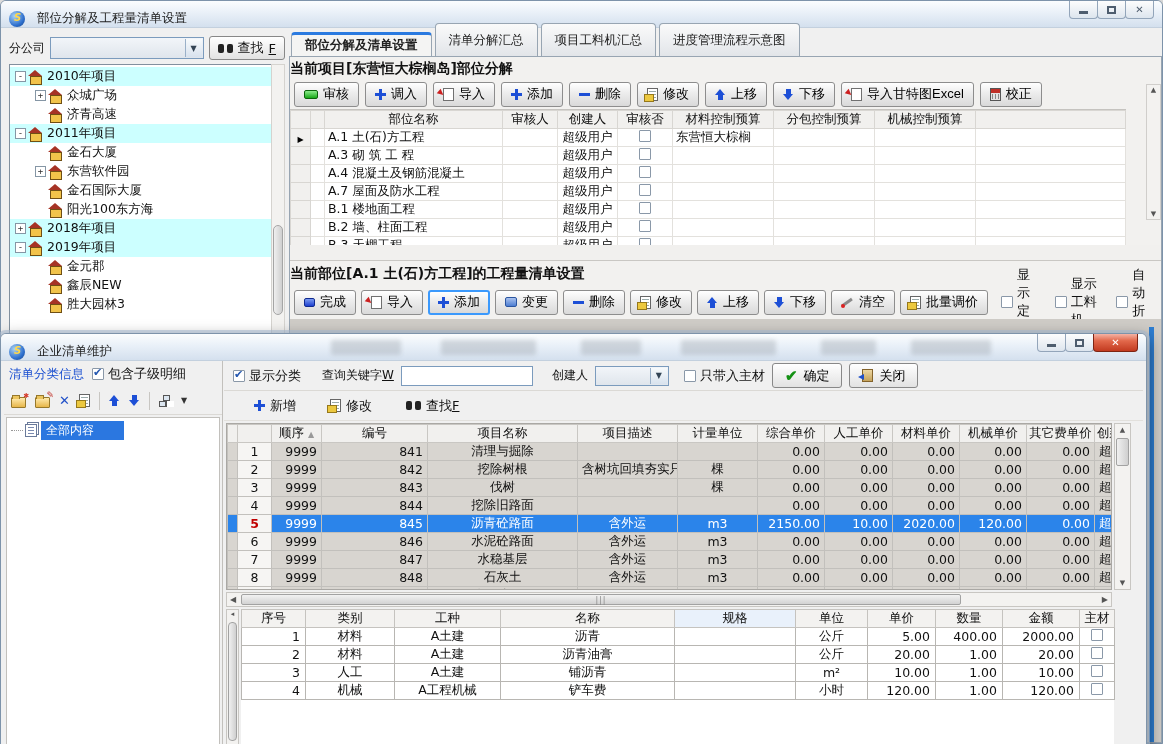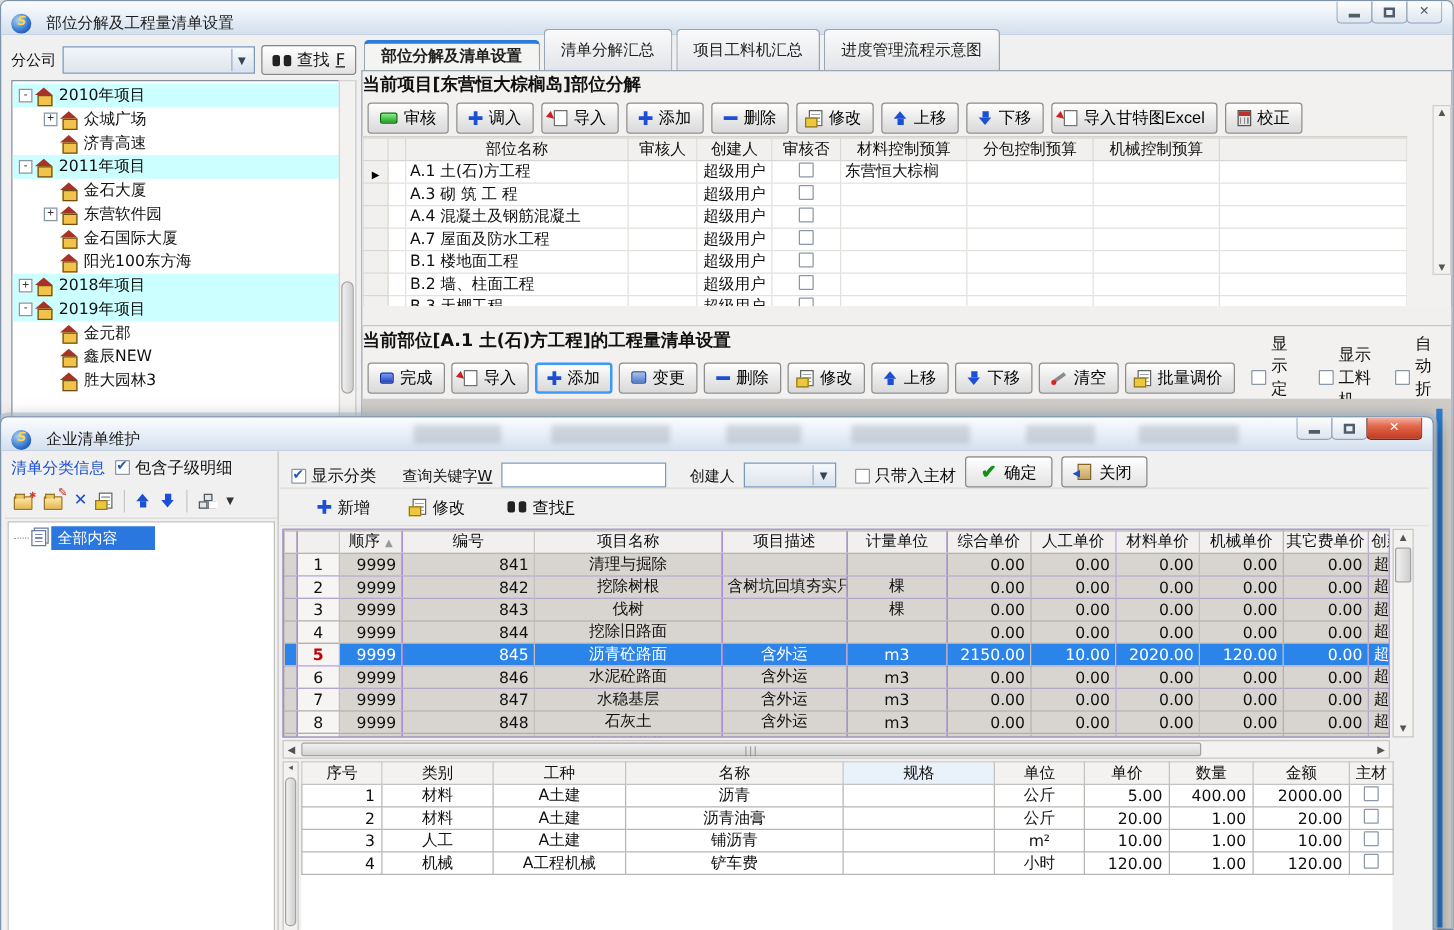--- a/index.html
+++ b/index.html
@@ -122,21 +122,21 @@
 .dlp-head{height:26px;display:flex;align-items:center;gap:8px;padding:0 5px}
 .dlp-title{color:#1a4fd0;font-size:12.5px}
 .dlp-tools{height:28px;display:flex;align-items:center;gap:9px;padding:0 7px;border-bottom:1px solid #dbd9d5}
 .vsep{width:1px;height:18px;background:#c8c6c2}
 .dd-mini{font-size:8px;color:#333}
 .dlp-tree{position:absolute;left:2px;right:2px;top:56px;bottom:2px;background:#fff;border:1px solid #c2c0bc;padding:3px 2px}
 .troot{display:flex;align-items:center;height:19px}
 .troot .dots{width:12px;border-top:1px dotted #999;margin:0 2px}
 .troot .lab{background:#2b77e0;color:#fff;padding:1px 30px 1px 5px}
 .dra{position:absolute;left:220px;top:0;right:0;bottom:0}
-.filter-row{height:30px;display:flex;align-items:flex-end;gap:7px;padding:0 9px;border-bottom:1px solid #dbd9d5}
+.filter-row{height:30px;display:flex;align-items:center;gap:7px;padding:0 9px;border-bottom:1px solid #dbd9d5}
 .txt{height:20px;width:132px;border:1px solid #7b9bbd;background:#fff;font:inherit;padding:0 3px}
 .combo.small{flex:0 0 74px;height:20px}
 .btn-ok,.btn-close{height:25px;border:1px solid #888;border-radius:3px;background:linear-gradient(#fff,#e2e2e2);display:inline-flex;align-items:center;gap:6px;padding:0 12px;font-size:13px}
 .actions-row{height:30px;display:flex;align-items:center;gap:34px;padding:0 30px;border-bottom:1px solid #e2e0dc}
 .dgrid-wrap{position:absolute;left:2px;top:62px;width:886px;height:167px;background:#8b5cf6;overflow:hidden;border:1px solid #aaa8a4}
 table.dgrid{border-collapse:collapse;table-layout:fixed;width:885px}
 table.dgrid th{height:17px;font-weight:normal;background:#f1f0ee;border:1px solid #c9c7c3;font-size:12.5px;overflow:hidden;white-space:nowrap;padding:0 2px}
 table.dgrid td{height:18px;border:1px solid #c2c0bc;background:#d8d5d0;font-size:12.5px;padding:0 4px;overflow:hidden;white-space:nowrap}
 table.dgrid td.numcol{background:#f6f5f3;text-align:center}
 table.dgrid td.ra{text-align:right}

